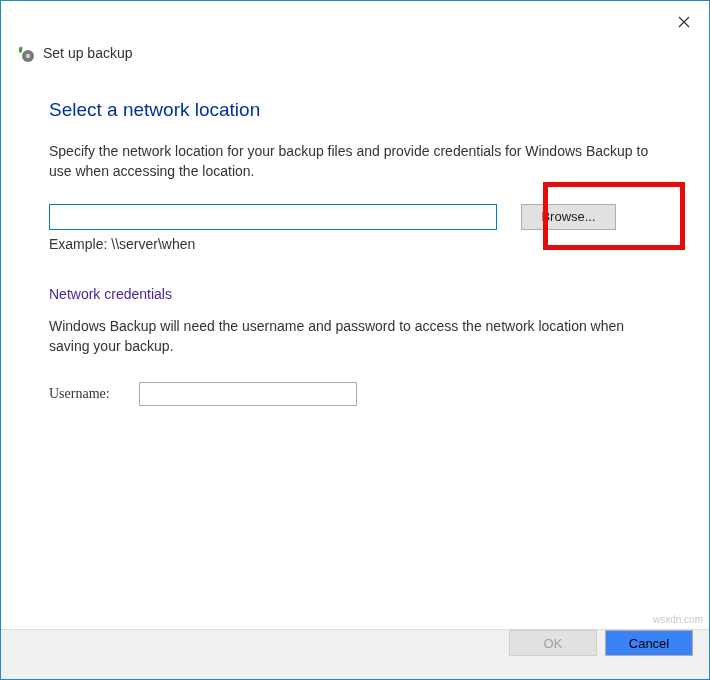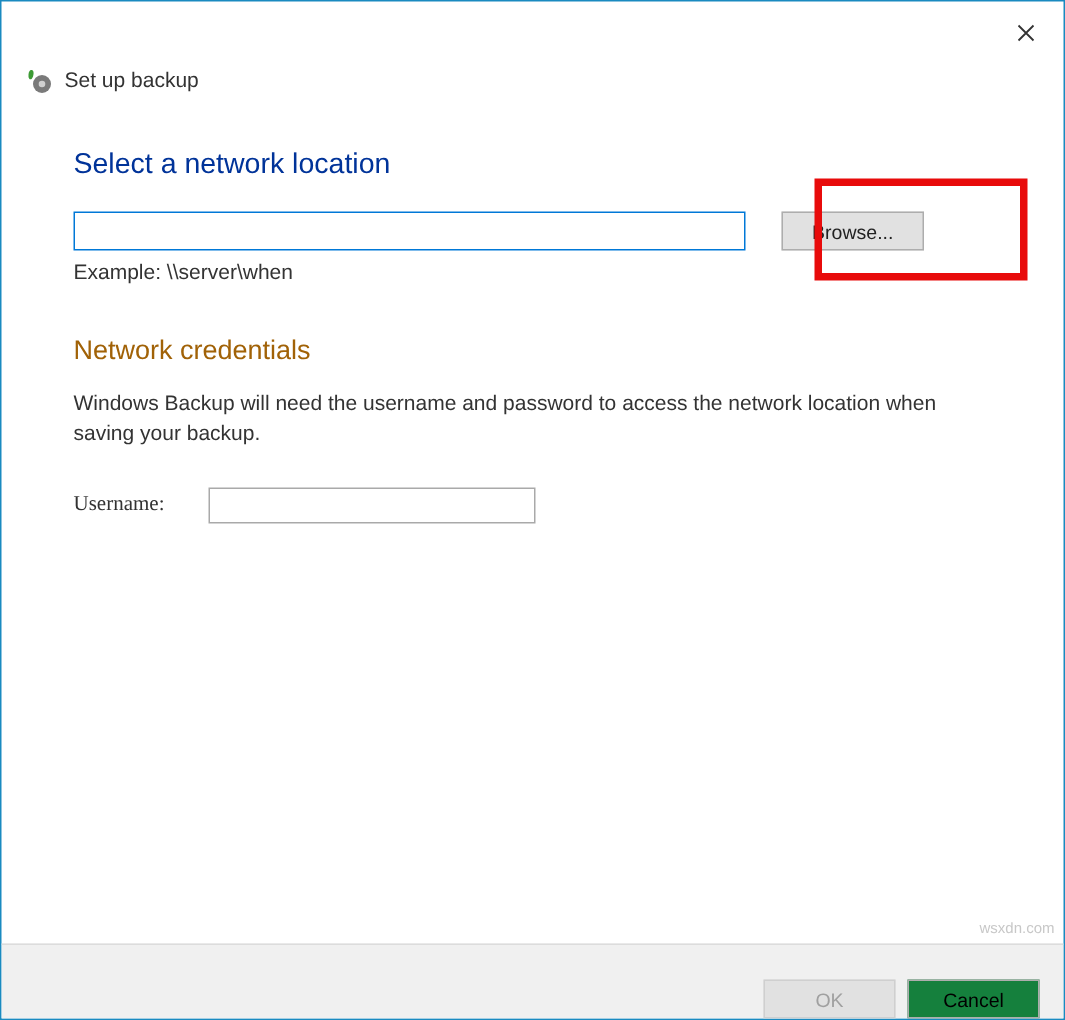--- a/index.html
+++ b/index.html
@@ -98,22 +98,22 @@
       font-size: 13px;
       color: #222;
       cursor: pointer;
     }
     .example-text {
       font-size: 14px;
       color: #333;
       margin-bottom: 34px;
     }
     .section-title {
-      font-size: 18px;
-      color: #a16207;
+      font-size: 14px;
+      color: #4c1d95;
       margin-bottom: 14px;
     }
     .creds-desc {
       font-size: 14px;
       color: #333;
       line-height: 1.45;
       margin-bottom: 26px;
     }
     .field-row {
       display: flex;
@@ -136,29 +136,29 @@
     }
     .footer {
       position: absolute;
       bottom: 0;
       left: 0;
       right: 0;
       height: 50px;
       background: #f0f0f0;
       border-top: 1px solid #dcdcdc;
       display: flex;
-      align-items: flex-end;
+      align-items: flex-start;
       justify-content: flex-end;
       padding-right: 16px;
       gap: 8px;
     }
     .footer-btn {
       width: 88px;
       height: 26px;
-      background: #15803d;
+      background: #3b82f6;
       border: 1px solid #adadad;
       font-size: 13px;
       cursor: pointer;
     }
     .footer-btn.disabled {
       color: #a0a0a0;
       background: #e1e1e1;
       border: 1px solid #cfcfcf;
       cursor: default;
     }
@@ -187,20 +187,21 @@
       <circle cx="11" cy="11" r="6" fill="#7a7a7a"></circle>
       <circle cx="11" cy="11" r="2.2" fill="#d0d0d0"></circle>
       <path d="M3 2 C5 1 6 3 5 6 C4 9 2 8 2 6 C2 4 2 3 3 2 Z" fill="#3d9b35"></path>
     </svg>
   </div>
   <div class="header-title">Set up backup</div>
 </div>
 
 <div class="content">
   <div class="heading">Select a network location</div>
+  <div class="description">Specify the network location for your backup files and provide credentials for Windows Backup to use when accessing the location.</div>
 
   <div class="location-row">
     <input type="text" class="location-input" value="" style="">
     <button class="browse-btn">Browse...</button>
     <div class="highlight-box"></div>
   </div>
   <div class="example-text">Example: \\server\when</div>
 
   <div class="section-title">Network credentials</div>
   <div class="creds-desc">Windows Backup will need the username and password to access the network location when saving your backup.</div>

